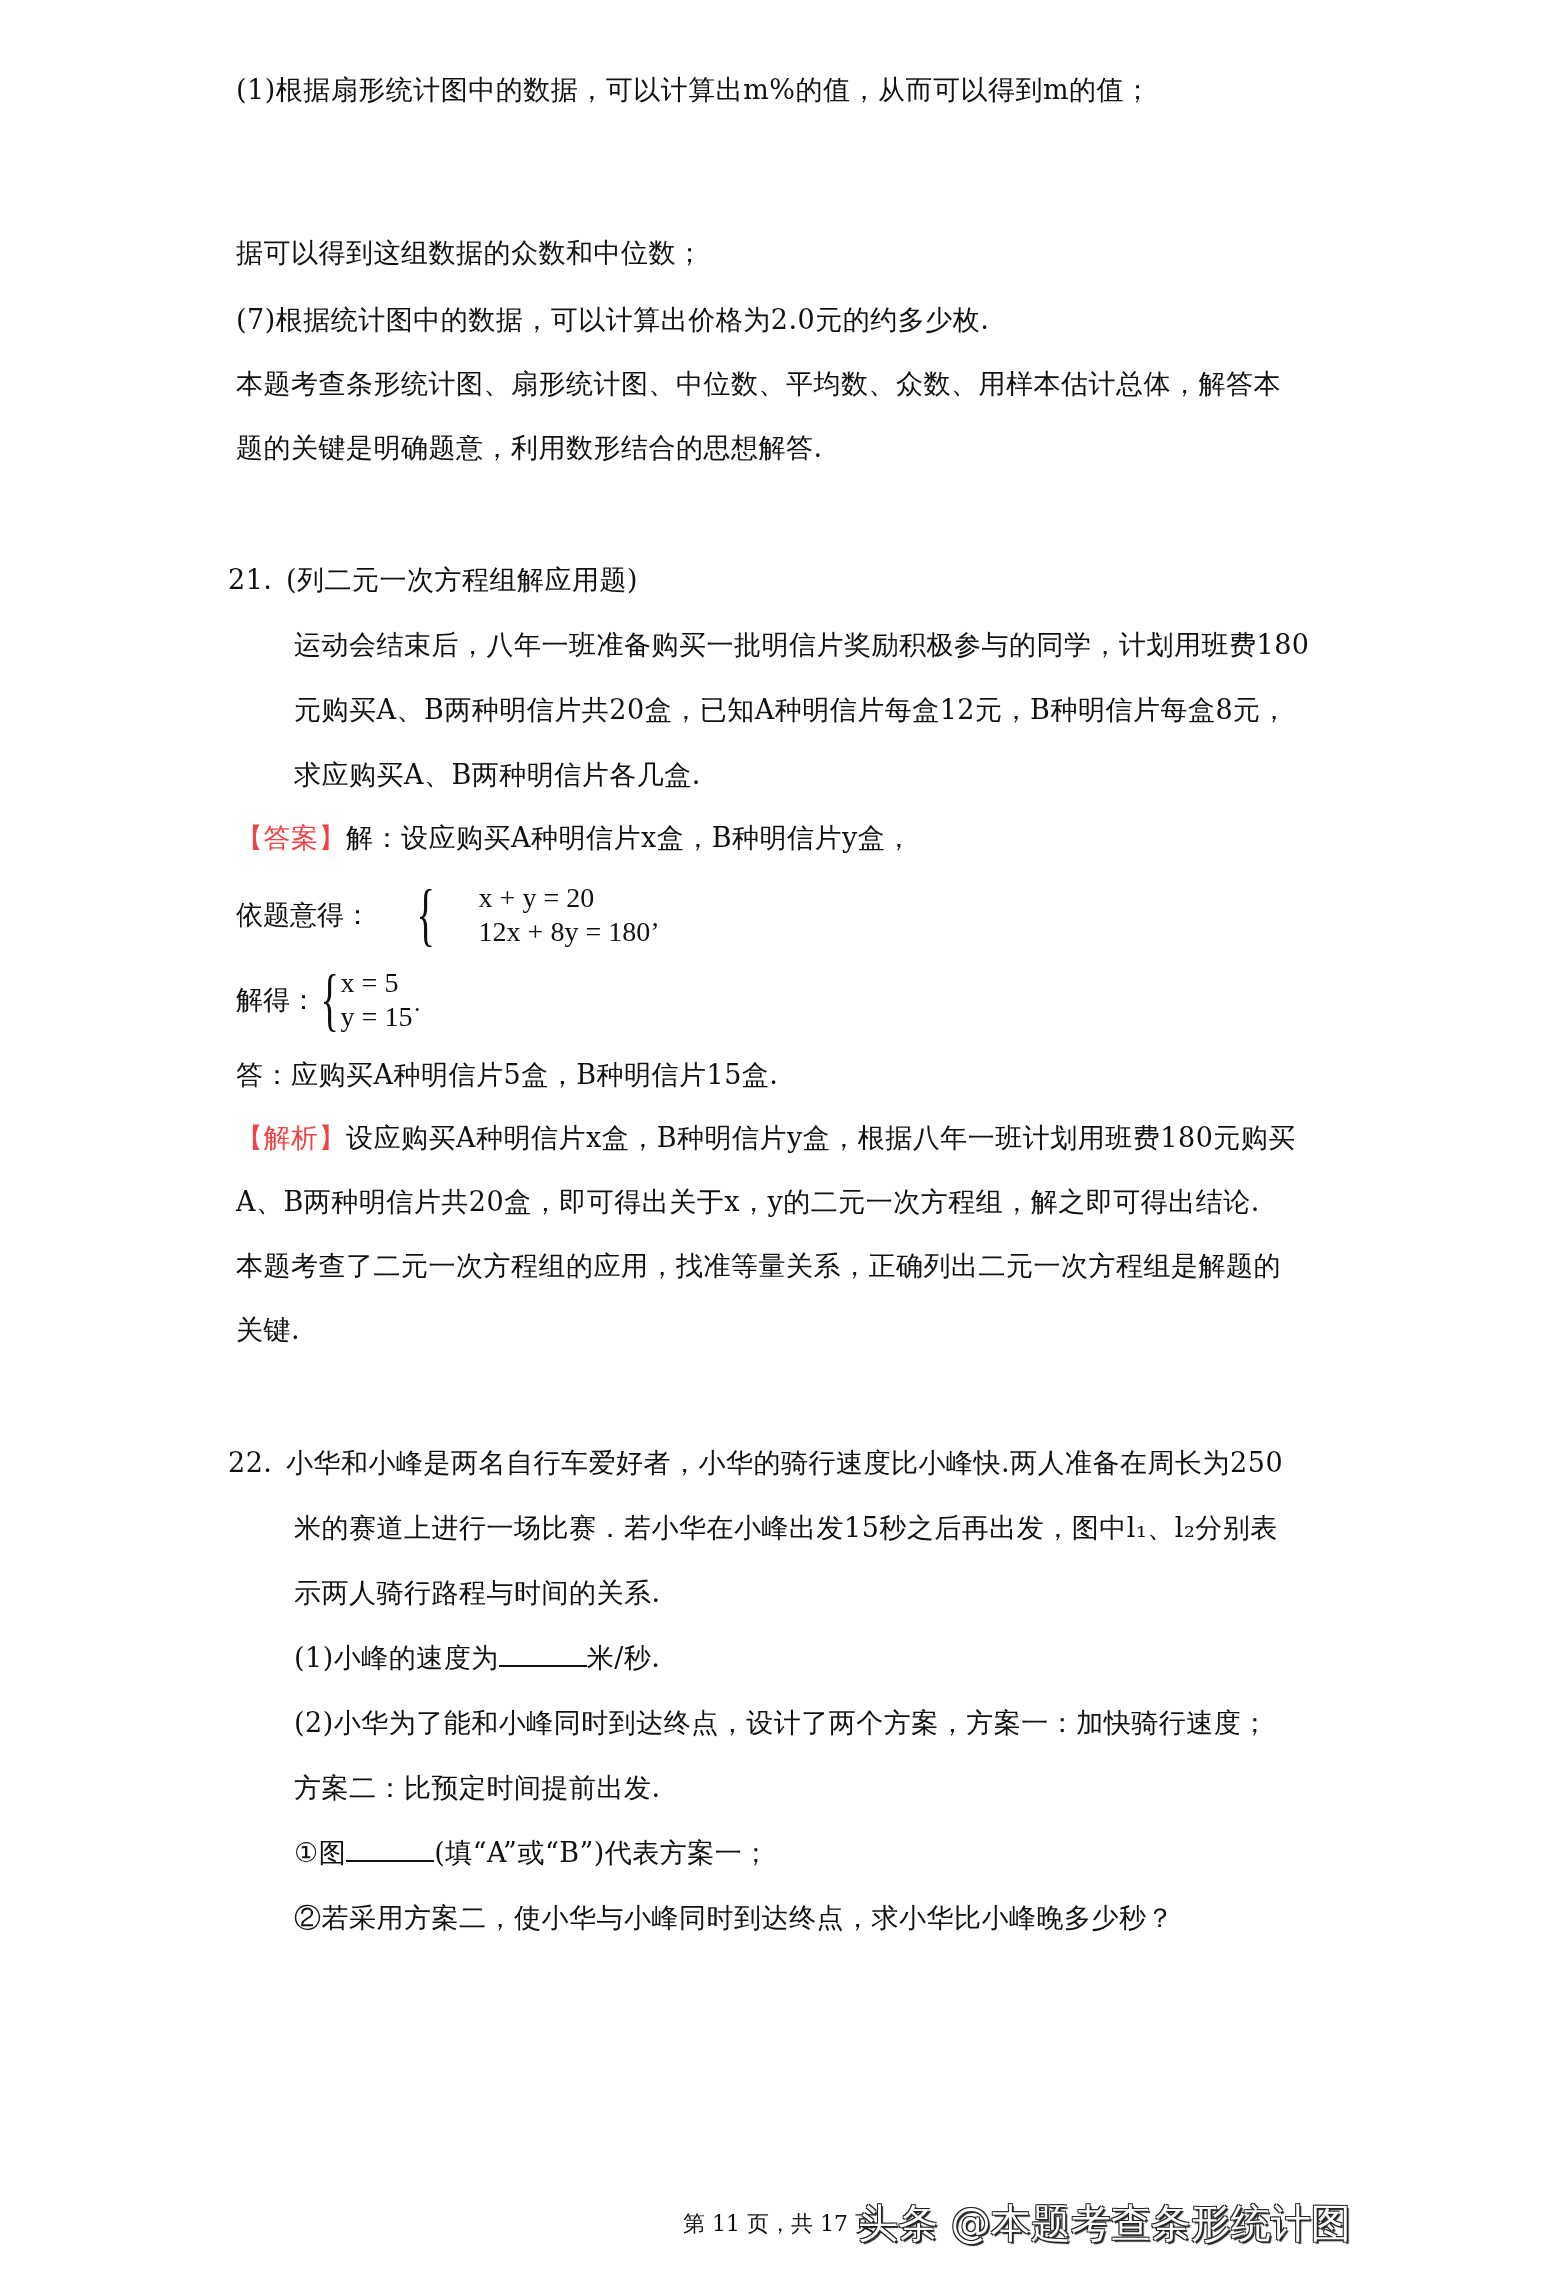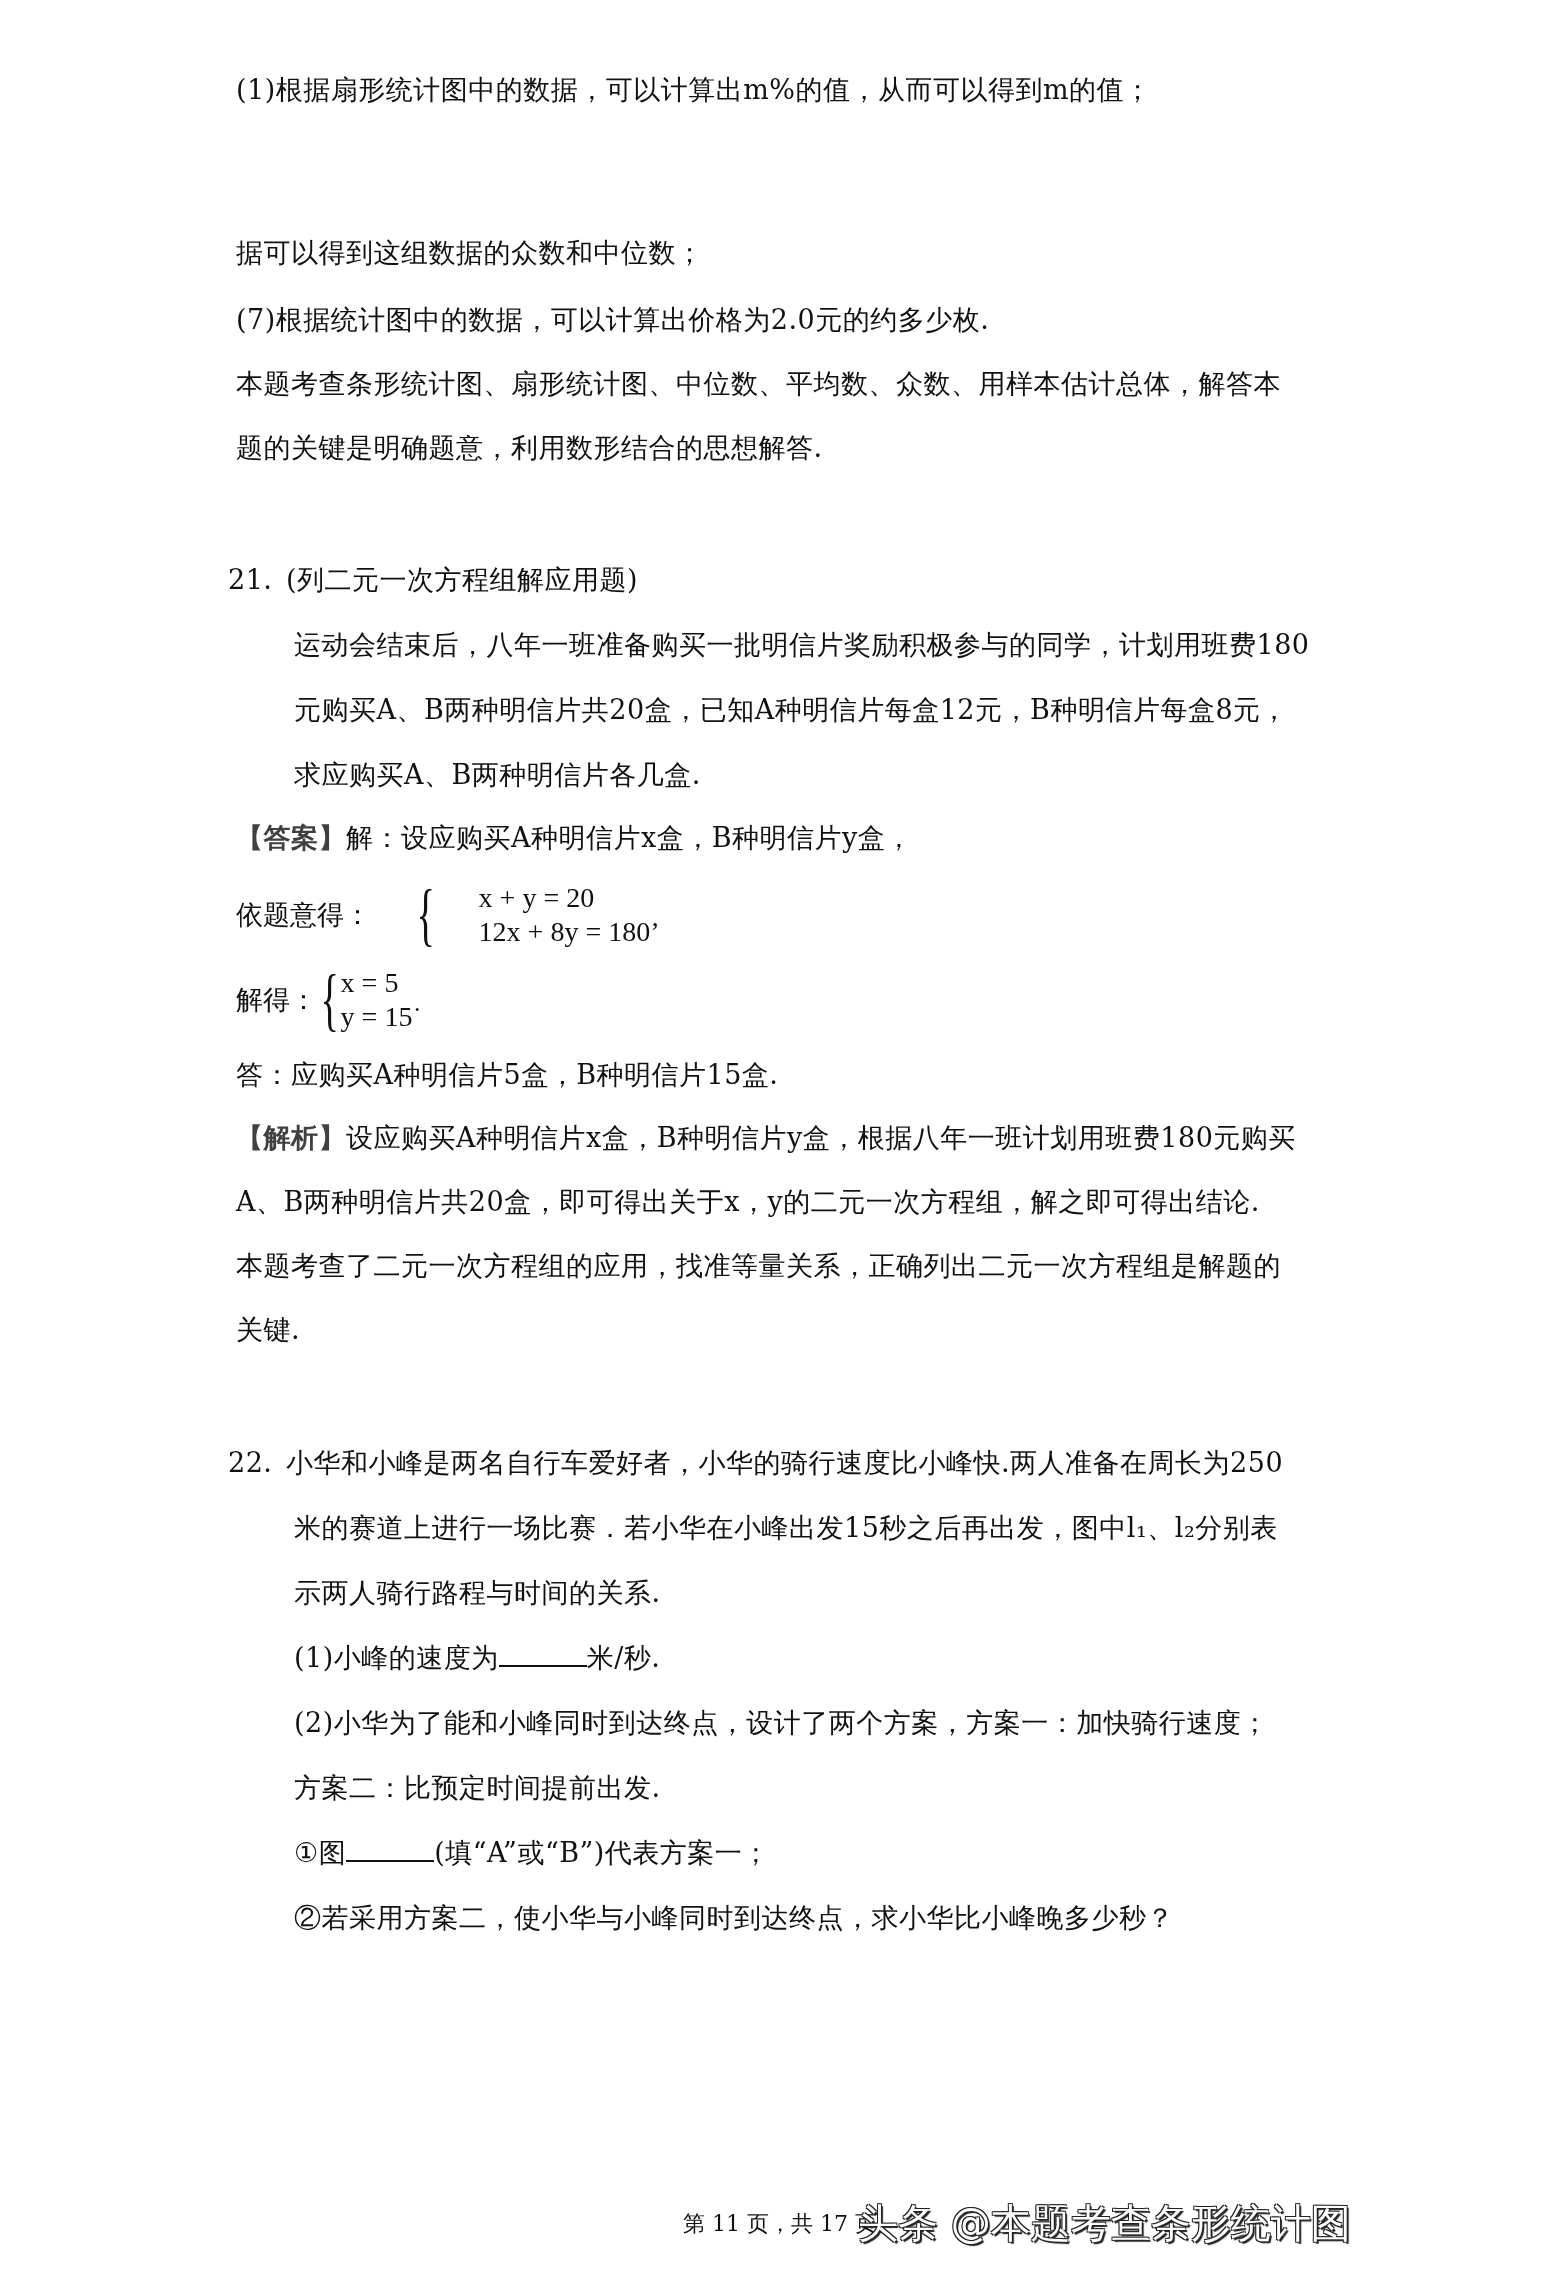--- a/index.html
+++ b/index.html
@@ -28,22 +28,22 @@
       white-space: nowrap;
       letter-spacing: 0.5px;
     }
     .indent { left: 294px; }
     .qnum {
       display: inline-block;
       width: 58px;
     }
     .q-line { left: 228px; }
     .tag {
-      color: #404040;
-      font-weight: bold;
+      color: #ef4444;
+      font-weight: normal;
     }
     .blank {
       display: inline-block;
       width: 88px;
       border-bottom: 2px solid #111;
       height: 26px;
       vertical-align: baseline;
     }
     .circled { font-family: "DejaVu Sans", sans-serif; }
     .system {

